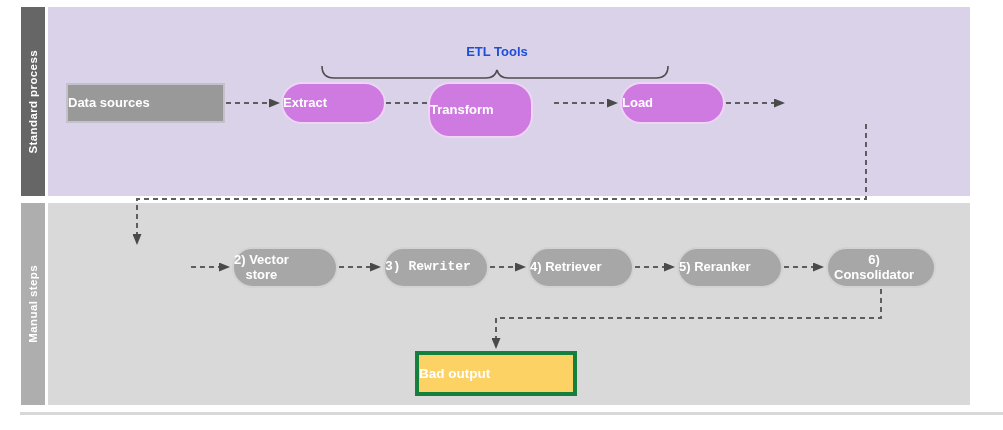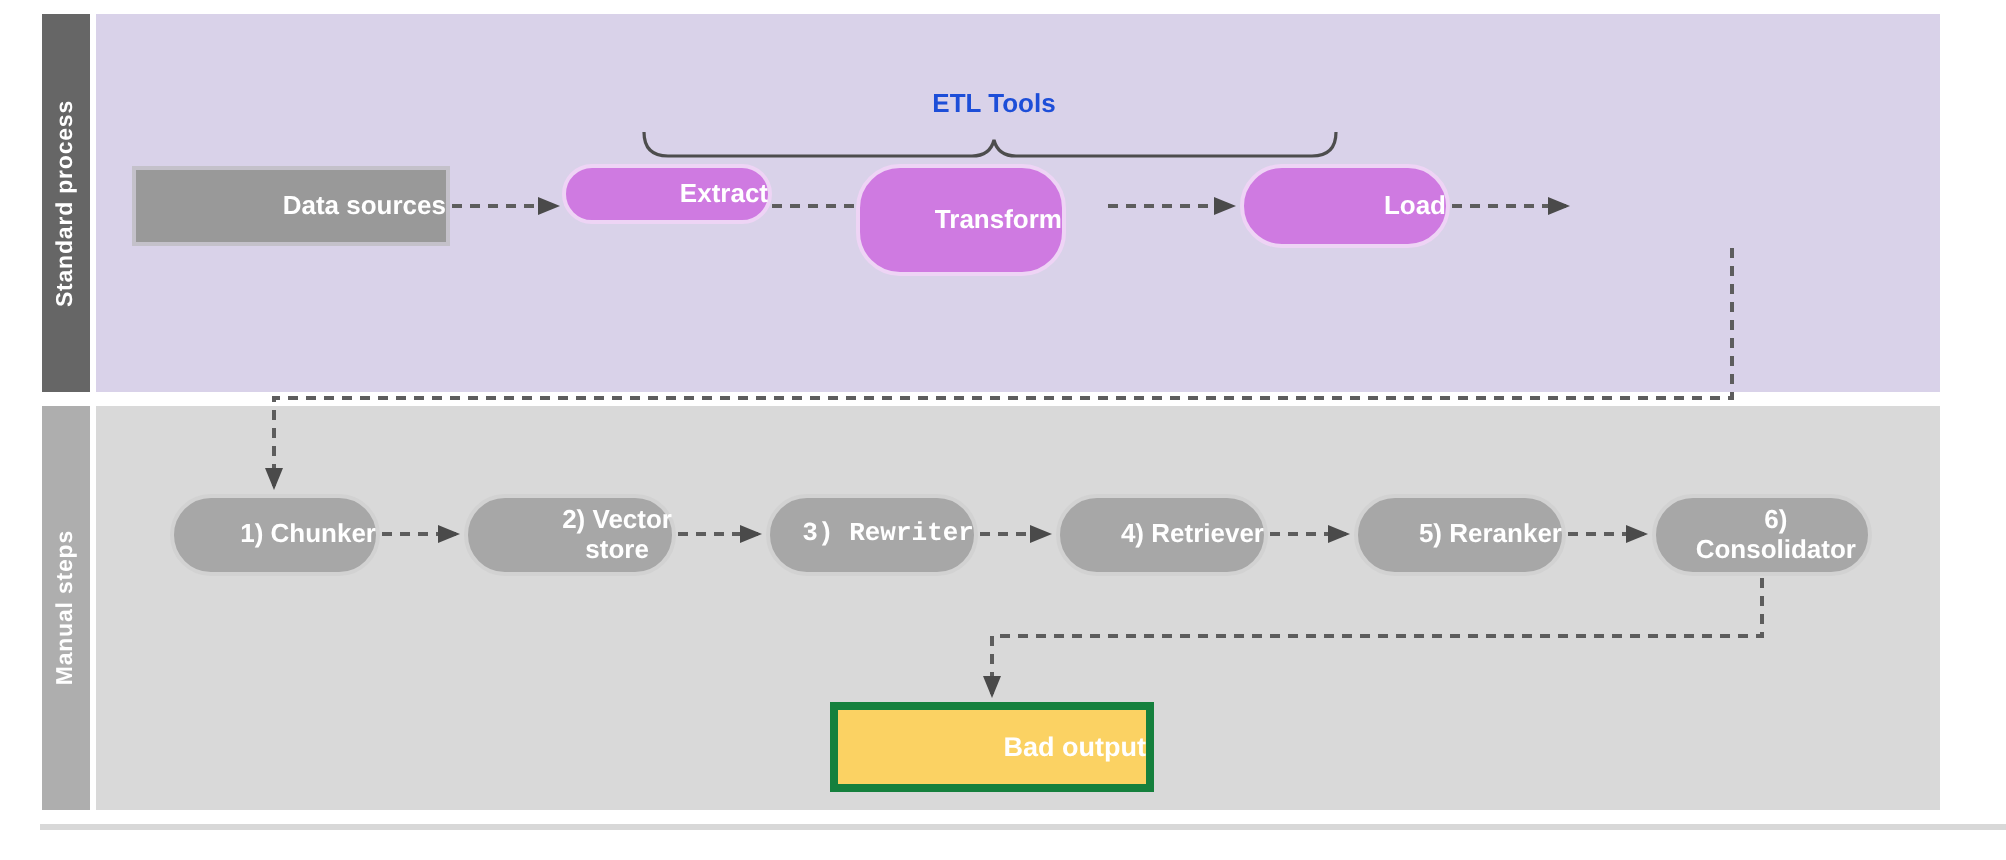--- a/index.html
+++ b/index.html
@@ -18,30 +18,30 @@
   }
   #lane-standard-label { left: 21px; top: 7px; height: 189px; background: #666666; }
   #lane-standard-body  { position: absolute; left: 48px; top: 7px; width: 922px; height: 189px; background: #d9d2e9; }
   #lane-manual-label   { left: 21px; top: 203px; height: 202px; background: #aeaeae; }
   #lane-manual-body    { position: absolute; left: 48px; top: 203px; width: 922px; height: 202px; background: #d9d9d9; }
   #bottom-divider      { position: absolute; left: 20px; top: 412px; width: 983px; height: 3px; background: #d8d8d8; }
 
   
   .node {
     position: absolute; box-sizing: border-box;
-    display: flex; align-items: center; justify-content: flex-end;
+    display: flex; align-items: center; justify-content: flex-start;
     color: #ffffff; font-weight: bold; font-size: 13px; text-align: center; line-height: 1.12;
   }
   .rect-gray { background: #999999; border: 2px solid #c4c1ca; }
   .pill-purple { background: #cf7ae1; border: 2px solid #eed4f5; border-radius: 22px; }
   .pill-gray { background: #a7a7a7; border: 2px solid #d2d2d2; border-radius: 22px; }
   .rect-yellow { background: #fbd263; border: 4px solid #15803d; }
 
   #node-data-sources   { left: 66px;  top: 83px;  width: 159px; height: 40px; }
-  #node-extract        { left: 281px; top: 82px;  width: 105px; height: 30px; }
+  #node-extract        { left: 281px; top: 82px;  width: 105px; height: 42px; }
   #node-transform      { left: 428px; top: 82px;  width: 105px; height: 56px; }
   #node-load           { left: 620px; top: 82px;  width: 105px; height: 42px; }
   #node-data-warehouse { left: 787px; top: 83px;  width: 160px; height: 40px; }
 
   #node-chunker        { left: 85px;  top: 247px; width: 105px; height: 41px; }
   #node-vector-store   { left: 232px; top: 247px; width: 106px; height: 41px; }
   #node-rewriter       { left: 383px; top: 247px; width: 106px; height: 41px; font-family: Liberation Mono, monospace; }
   #node-retriever      { left: 528px; top: 247px; width: 106px; height: 41px; }
   #node-reranker       { left: 677px; top: 247px; width: 106px; height: 41px; }
   #node-consolidator   { left: 826px; top: 247px; width: 110px; height: 41px; padding: 0 6px; }
@@ -101,23 +101,20 @@
   <div class="node pill-purple" id="node-extract">
     <span>Extract</span>
   </div>
   <div class="node pill-purple" id="node-transform">
     <span>Transform</span>
   </div>
   <div class="node pill-purple" id="node-load">
     <span>Load</span>
   </div>
 
-  <div class="node pill-gray" id="node-chunker">
-    <span class="two-line">1) Chunker</span>
-  </div>
   <div class="node pill-gray" id="node-vector-store">
     <span class="two-line">2) Vector
 store</span>
   </div>
   <div class="node pill-gray" id="node-rewriter">
     <span class="two-line">3) Rewriter</span>
   </div>
   <div class="node pill-gray" id="node-retriever">
     <span class="two-line">4) Retriever</span>
   </div>

